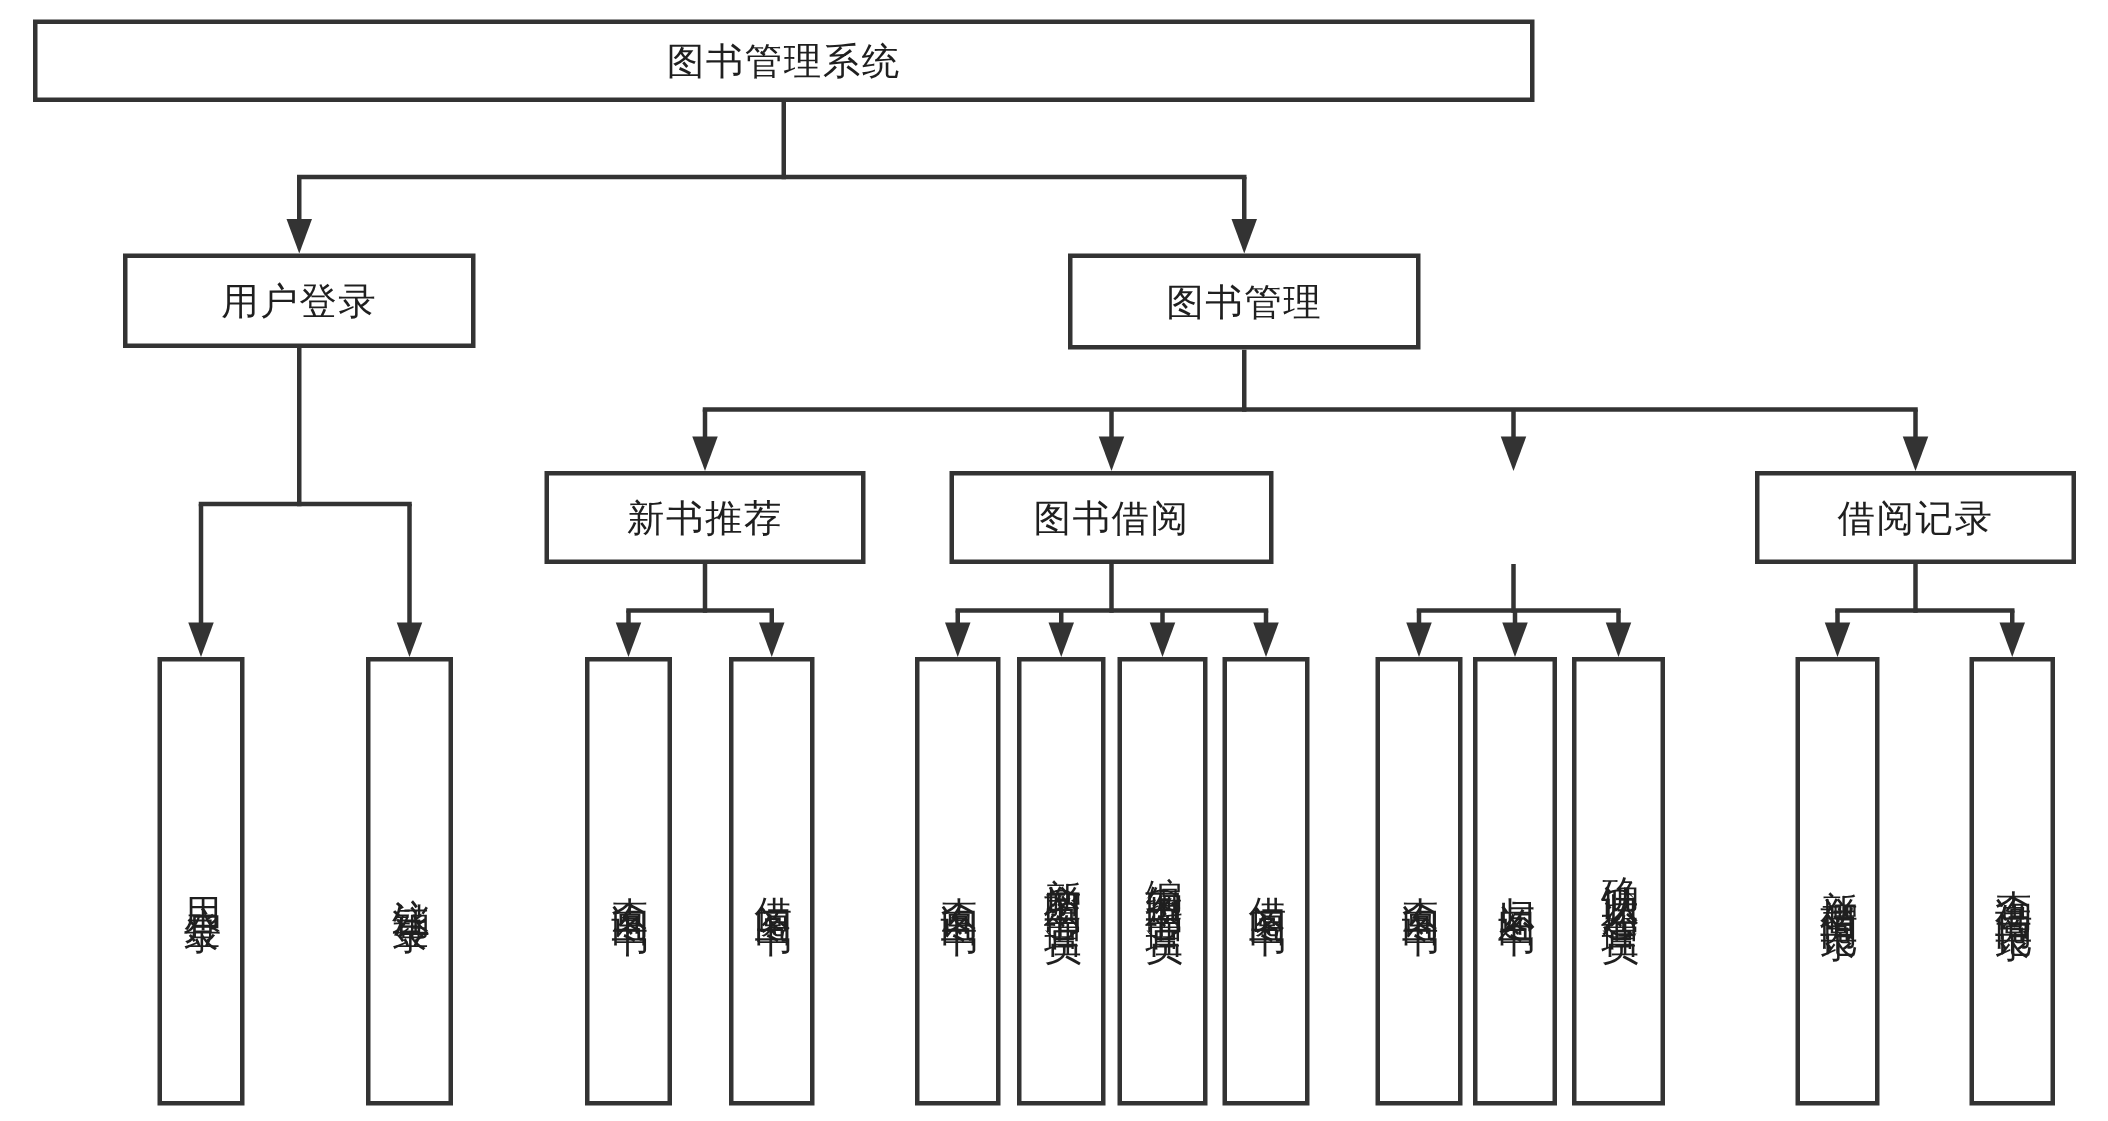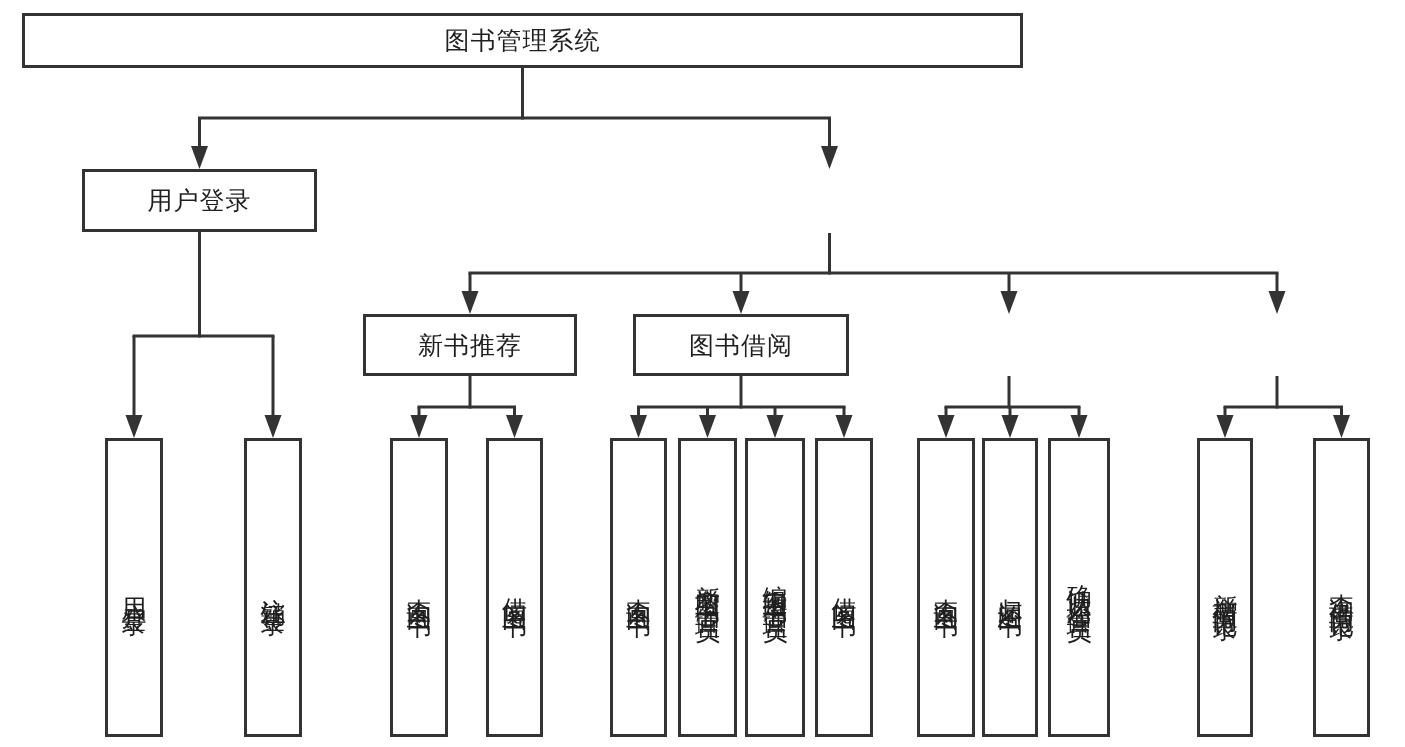--- a/index.html
+++ b/index.html
@@ -113,26 +113,32 @@
     <polygon points="1333,415 1350,415 1341.5,438"></polygon>
   </svg>
 
   <div class="node h" style="left:22px;top:13px;width:1001px;height:55px">
     <span>图书管理系统</span>
   </div>
 
   <div class="node h" style="left:82px;top:169px;width:235px;height:63px">
     <span>用户登录</span>
   </div>
+  <div class="node h" style="left:712px;top:169px;width:235px;height:64px">
+    <span>图书管理</span>
+  </div>
 
   <div class="node h" style="left:633px;top:314px;width:216px;height:62px">
     <span>图书借阅</span>
   </div>
   <div class="node h" style="left:363px;top:314px;width:214px;height:62px">
     <span>新书推荐</span>
+  </div>
+  <div class="node h" style="left:1170px;top:314px;width:214px;height:62px">
+    <span>借阅记录</span>
   </div>
 
   <div class="node v" style="left:105px;top:438px;width:58px;height:299px">
     <span>用户登录</span>
   </div>
   <div class="node v" style="left:244px;top:438px;width:58px;height:299px">
     <span>注销登录</span>
   </div>
 
   <div class="node v" style="left:390px;top:438px;width:58px;height:299px">

